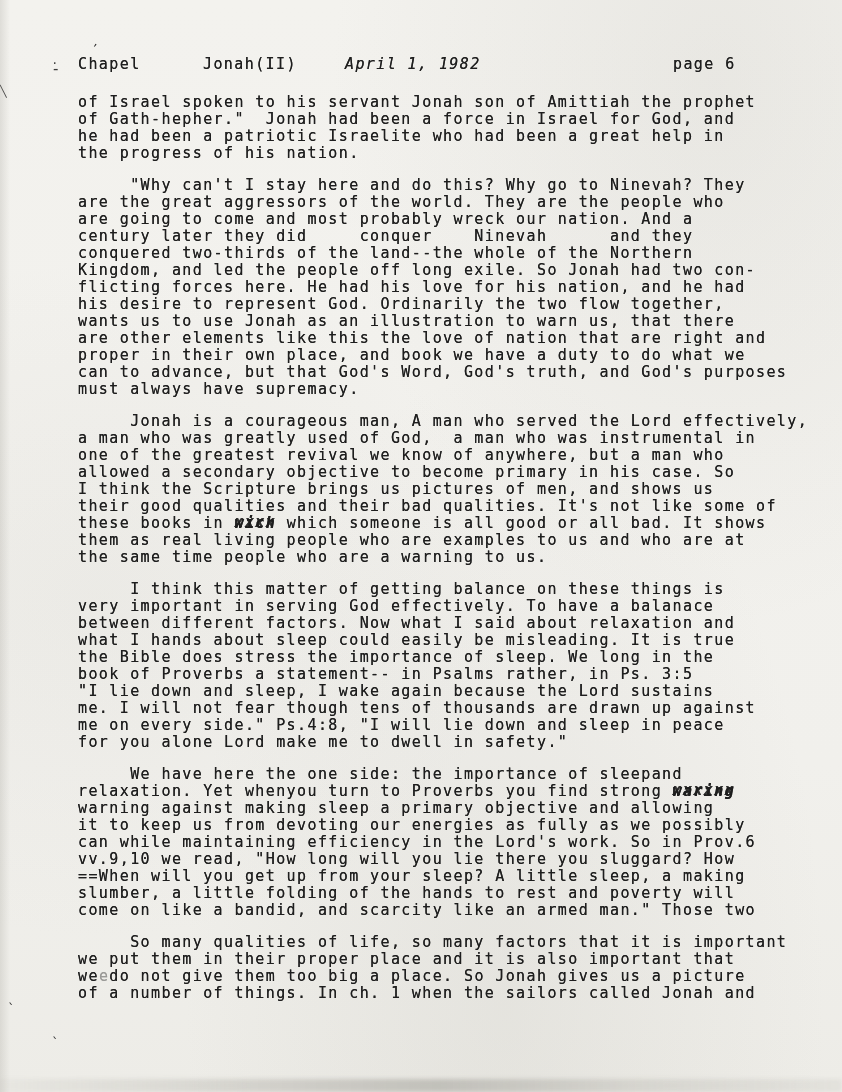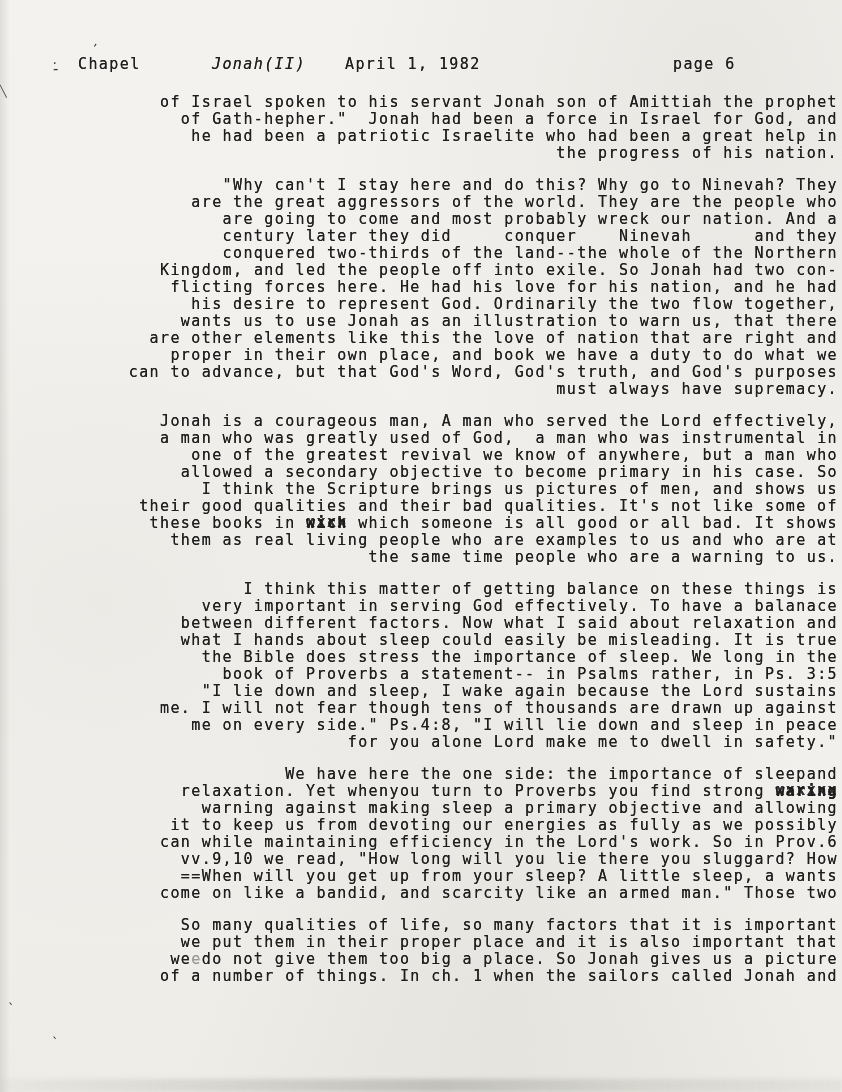--- a/index.html
+++ b/index.html
@@ -34,33 +34,33 @@
     letter-spacing: 1.4px;
     text-shadow: 0 0 0.6px rgba(25,25,25,0.85);
   }
   .header-row {
     position: relative;
     height: 17px;
     margin-bottom: 21px;
   }
   .header-row span { position: absolute; top: 0; white-space: pre; }
   .h-course { left: 0; }
-  .h-title  { left: 134px; font-style: italic; }
-  .h-date   { left: 267px; }
+  .h-title  { left: 125px; }
+  .h-date   { left: 267px; font-style: italic; }
   .h-page   { left: 567px; margin-left: 28px; }
   .paragraph { margin: 0 0 15px 0; }
   .paragraph:last-child { margin-bottom: 0; }
   .line {
     white-space: pre;
     height: 17px;
-    text-align: right;
   }
   .overtyped {
     position: relative;
     font-weight: bold;
+    font-style: italic;
   }
   .overtyped::after {
     content: attr(data-over);
     position: absolute;
     left: 0;
     top: 0;
     font-weight: bold;
     opacity: 0.9;
   }
   .faint { opacity: 0.4; }
@@ -116,21 +116,21 @@
           <div class="line">of Gath-hepher."  Jonah had been a force in Israel for God, and</div>
           <div class="line">he had been a patriotic Israelite who had been a great help in</div>
           <div class="line">the progress of his nation.</div>
         </div>
         <div class="paragraph">
           <div class="line">     "Why can't I stay here and do this? Why go to Ninevah? They</div>
           <div class="line">are the great aggressors of the world. They are the people who</div>
           <div class="line">are going to come and most probably wreck our nation. And a</div>
           <div class="line">century later they did     conquer    Ninevah      and they</div>
           <div class="line">conquered two-thirds of the land--the whole of the Northern</div>
-          <div class="line">Kingdom, and led the people off into exile. So Jonah had two con-</div>
+          <div class="line">Kingdom, and led the people off long exile. So Jonah had two con-</div>
           <div class="line">flicting forces here. He had his love for his nation, and he had</div>
           <div class="line">his desire to represent God. Ordinarily the two flow together,</div>
           <div class="line">wants us to use Jonah as an illustration to warn us, that there</div>
           <div class="line">are other elements like this the love of nation that are right and</div>
           <div class="line">proper in their own place, and book we have a duty to do what we</div>
           <div class="line">can to advance, but that God's Word, God's truth, and God's purposes</div>
           <div class="line">must always have supremacy.</div>
         </div>
         <div class="paragraph">
           <div class="line">     Jonah is a courageous man, A man who served the Lord effectively,</div>
@@ -155,21 +155,22 @@
           <div class="line">me on every side." Ps.4:8, "I will lie down and sleep in peace</div>
           <div class="line">for you alone Lord make me to dwell in safety."</div>
         </div>
         <div class="paragraph">
           <div class="line">     We have here the one side: the importance of sleepand</div>
           <div class="line"><span>relaxation. Yet whenyou turn to Proverbs you find strong </span><span class="overtyped" data-over="xxxxxx">waring</span></div>
           <div class="line">warning against making sleep a primary objective and allowing</div>
           <div class="line">it to keep us from devoting our energies as fully as we possibly</div>
           <div class="line">can while maintaining efficiency in the Lord's work. So in Prov.6</div>
           <div class="line">vv.9,10 we read, "How long will you lie there you sluggard? How</div>
-          <div class="line">==When will you get up from your sleep? A little sleep, a wants</div>
+          <div class="line">==When will you get up from your sleep? A little sleep, a making</div>
+          <div class="line">slumber, a little folding of the hands to rest and poverty will</div>
           <div class="line">come on like a bandid, and scarcity like an armed man." Those two</div>
         </div>
         <div class="paragraph">
           <div class="line">     So many qualities of life, so many factors that it is important</div>
           <div class="line">we put them in their proper place and it is also important that</div>
           <div class="line"><span>we</span><span class="faint">e</span><span>do not give them too big a place. So Jonah gives us a picture</span></div>
           <div class="line">of a number of things. In ch. 1 when the sailors called Jonah and</div>
         </div>
       </div>
   </div>

